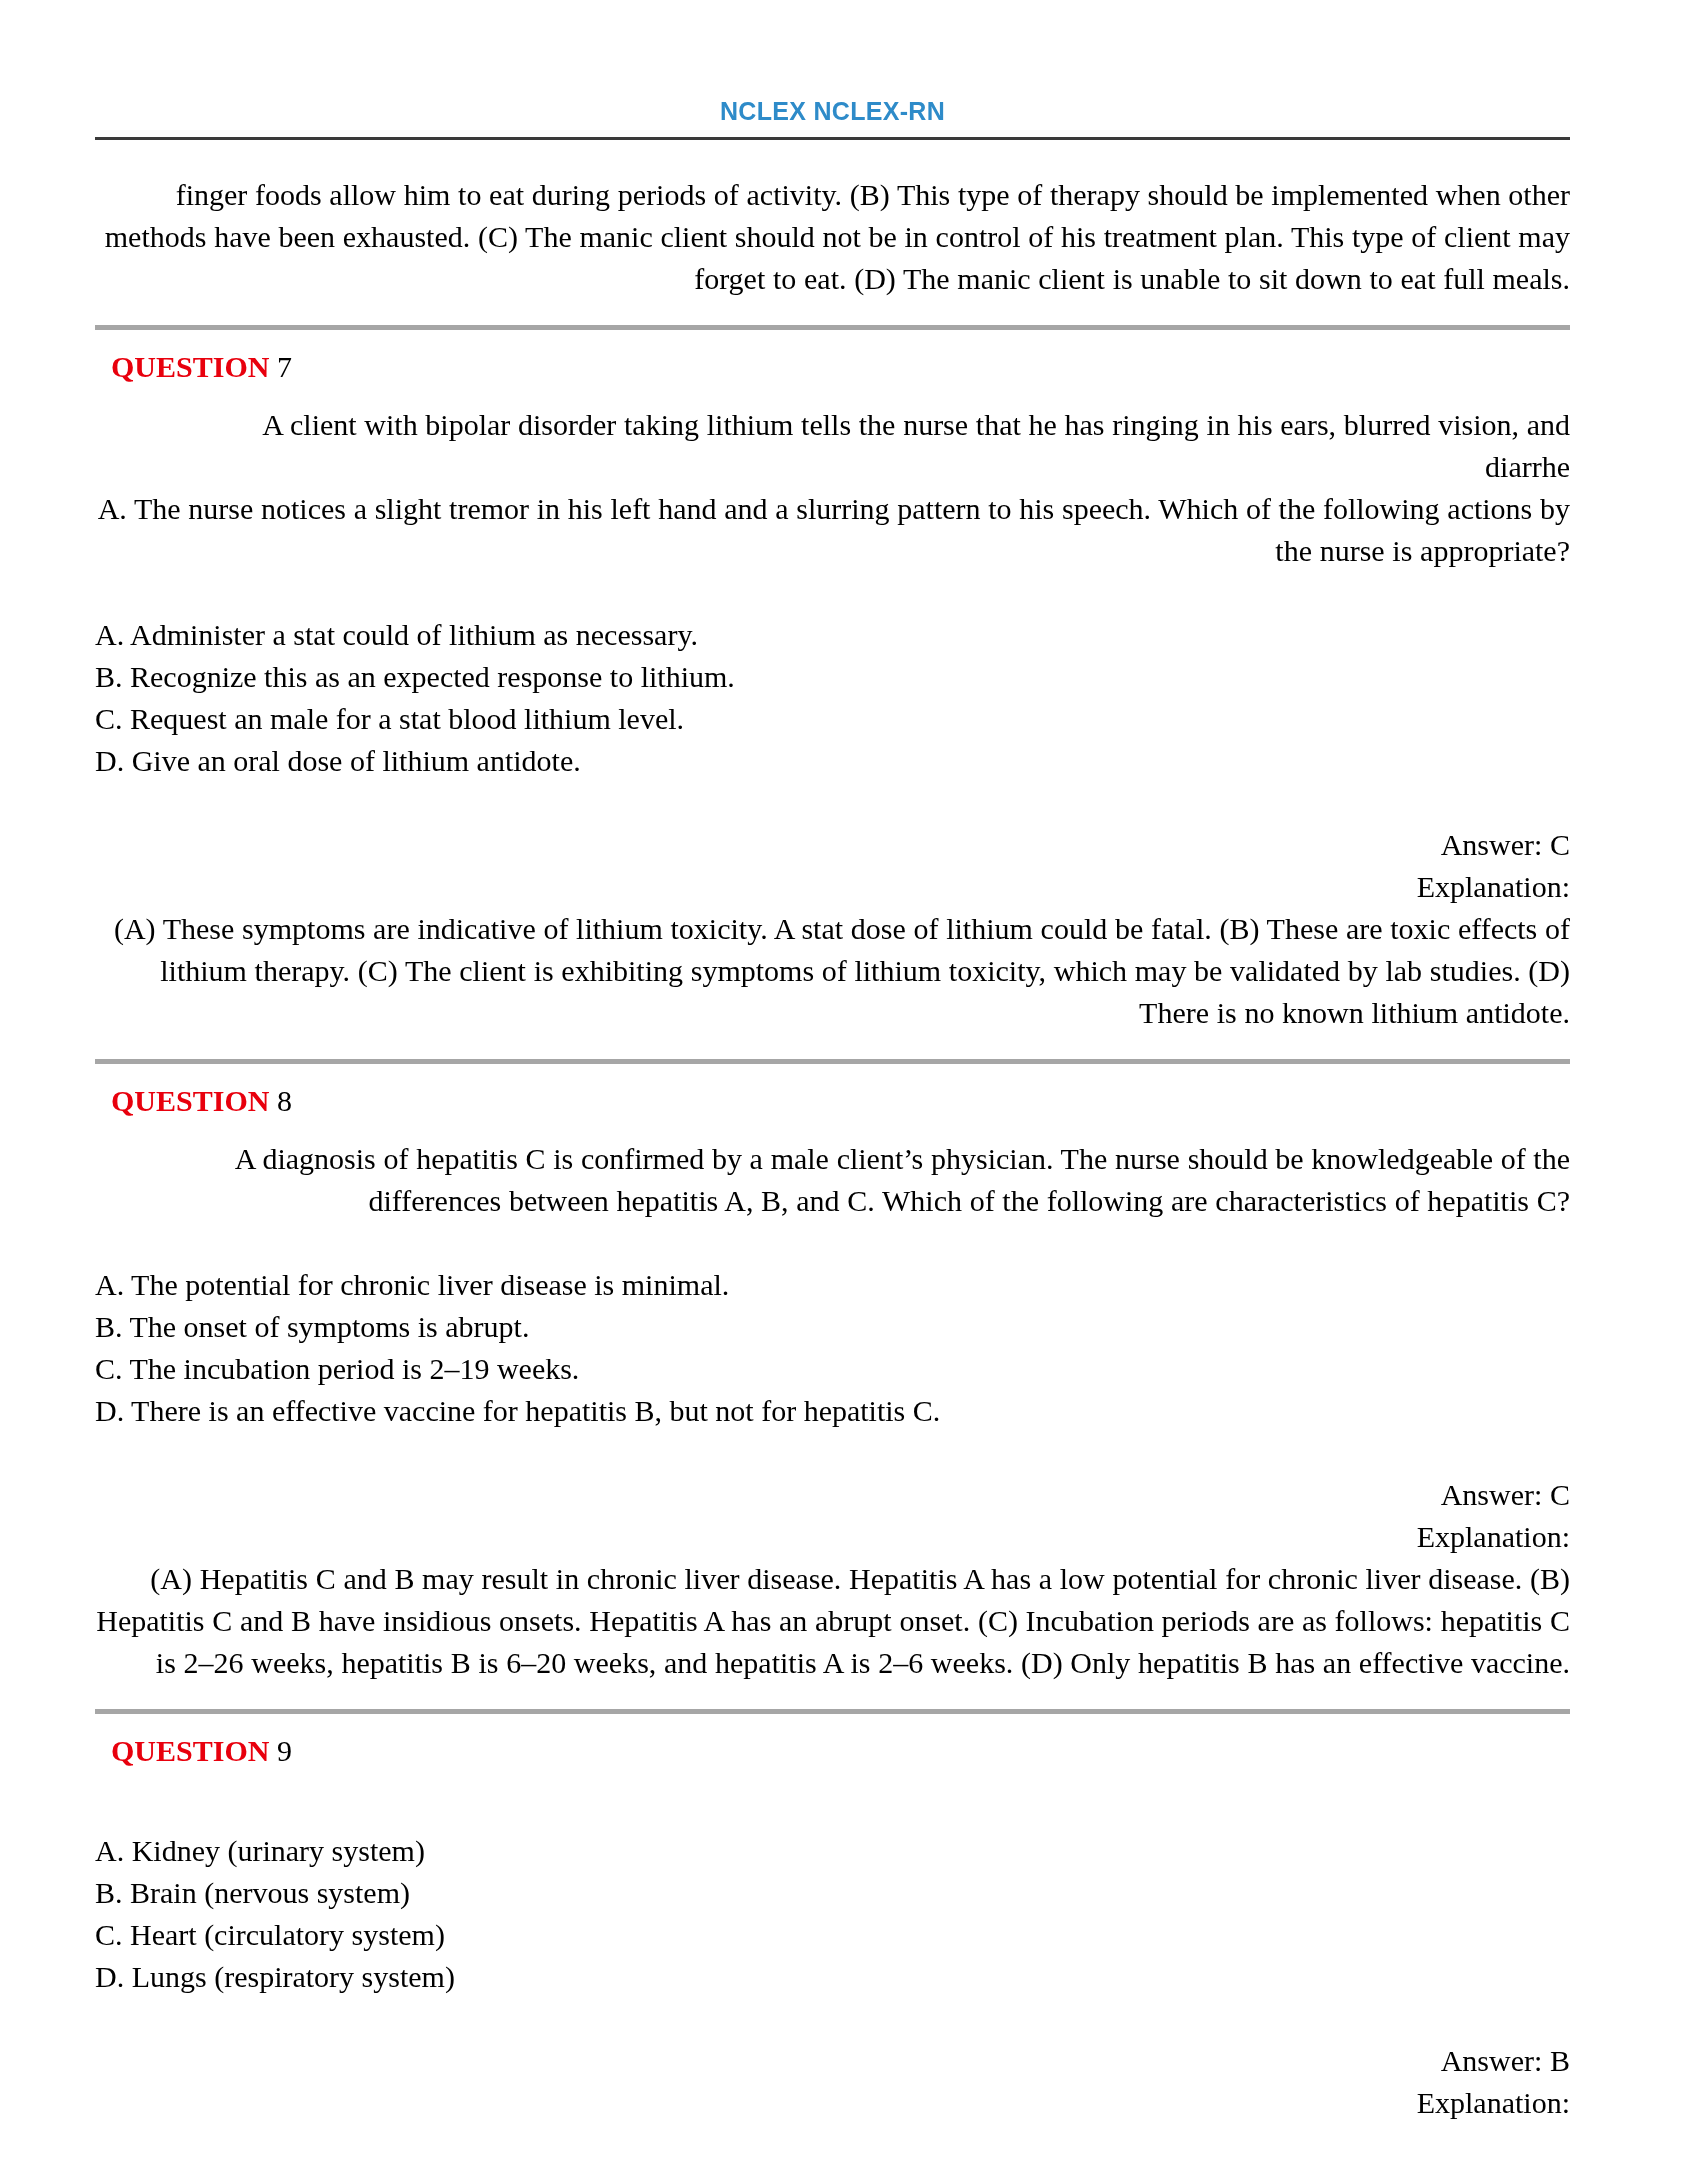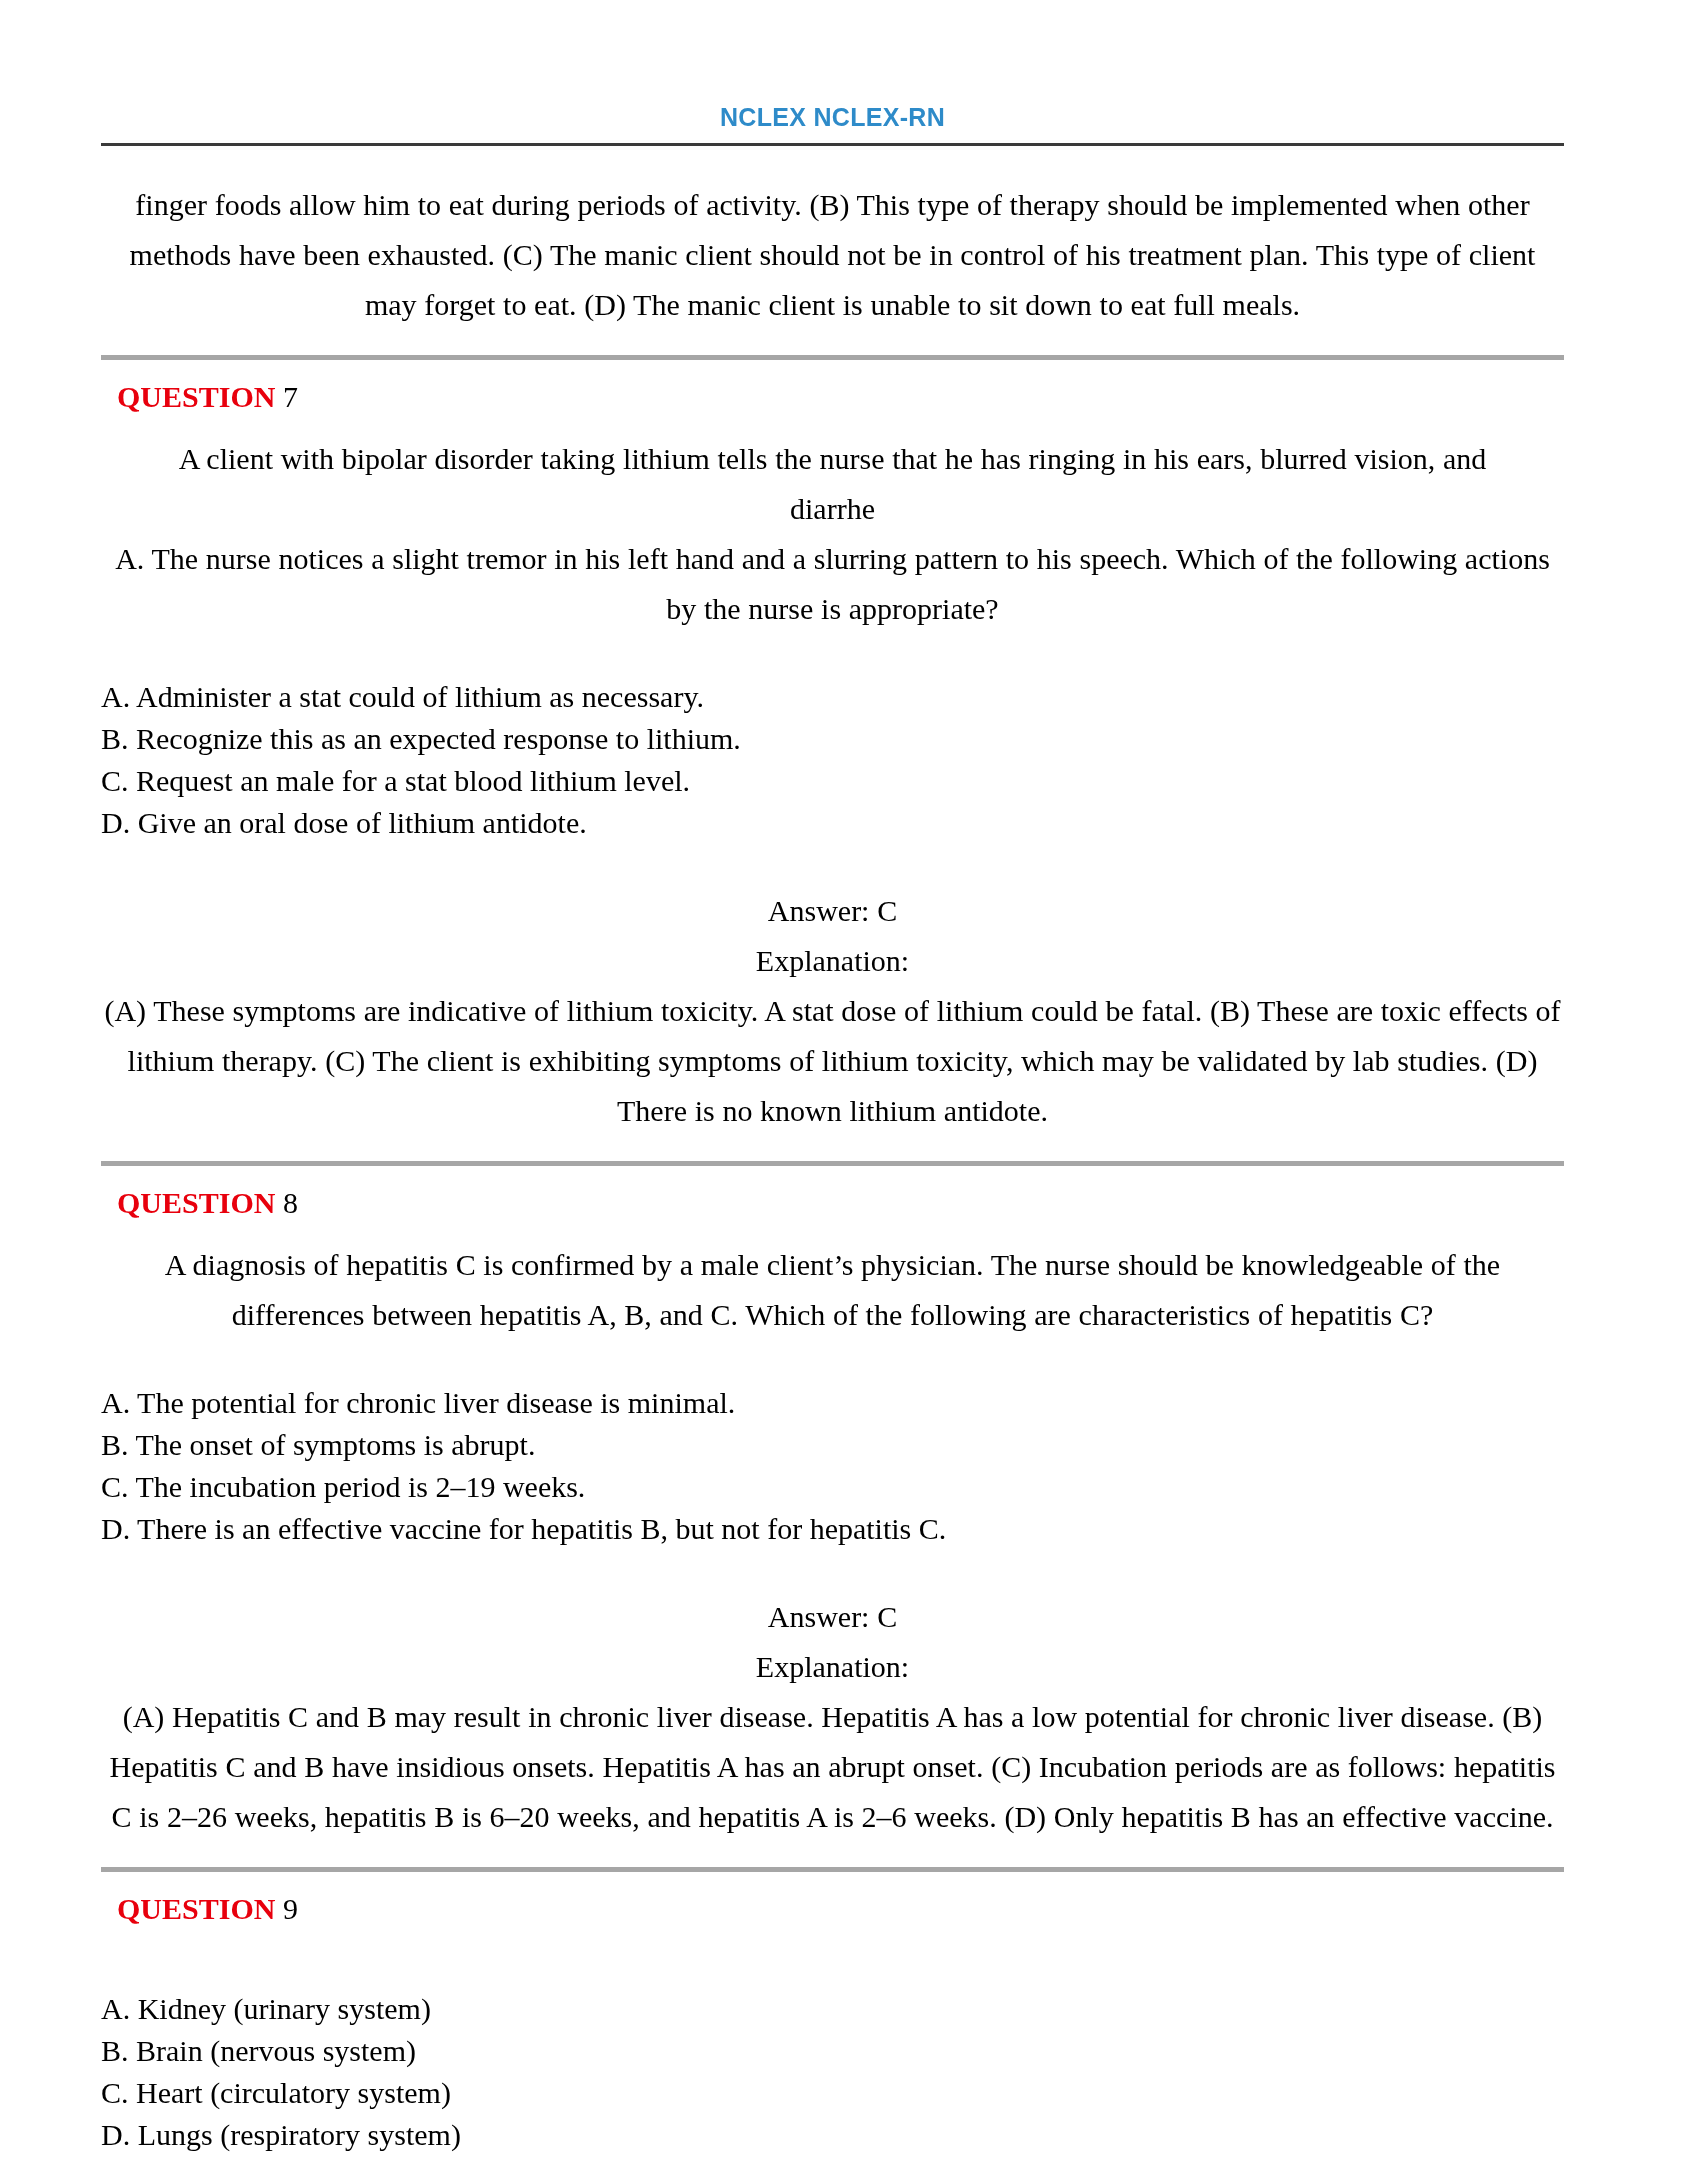--- a/index.html
+++ b/index.html
@@ -12,21 +12,21 @@
     height: 2178px;
     font-family: "Liberation Serif", "DejaVu Serif", serif;
     color: #000000;
     position: relative;
     overflow: hidden;
   }
   .page {
     width: 1665px;
     height: 2178px;
     box-sizing: border-box;
-    padding: 6px;
+    padding: 0;
     position: relative;
   }
 
   
   .header {
     text-align: center;
     padding-top: 99px;
   }
   .header-title {
     font-family: "Liberation Sans", "DejaVu Sans", sans-serif;
@@ -47,22 +47,22 @@
 
   
   .content {
     margin: 0 95px 0 95px;
     padding-top: 34px;
   }
 
   p.para {
     margin: 0;
     font-size: 30px;
-    line-height: 50px;
-    text-align: center;
+    line-height: 42px;
+    text-align: right;
     word-spacing: 0.2px;
   }
 
   .divider {
     border-top: 5px solid #a6a6a6;
     margin: 25px 0 14px 0;
     height: 0;
     font-size: 0;
     line-height: 0;
   }

